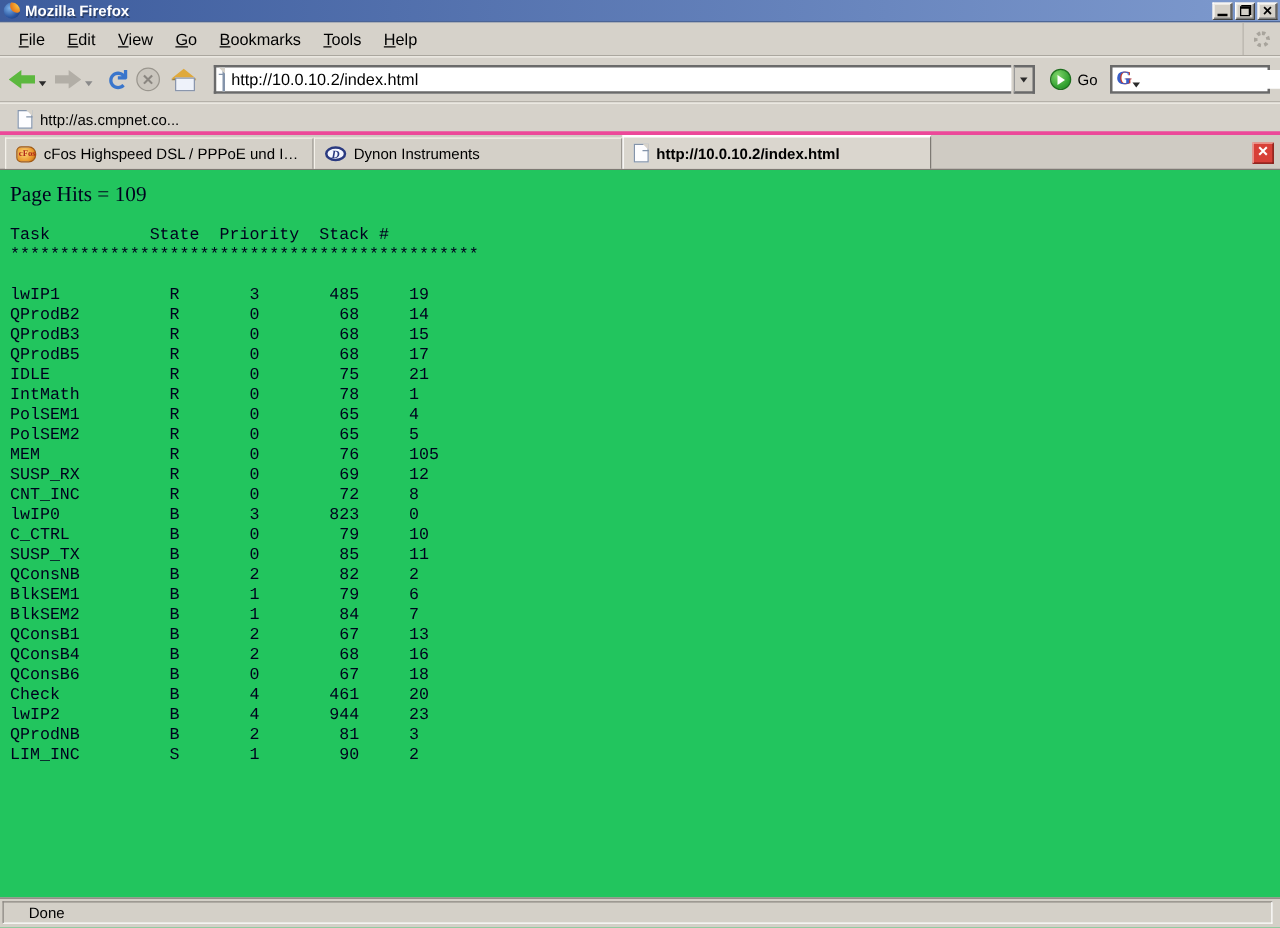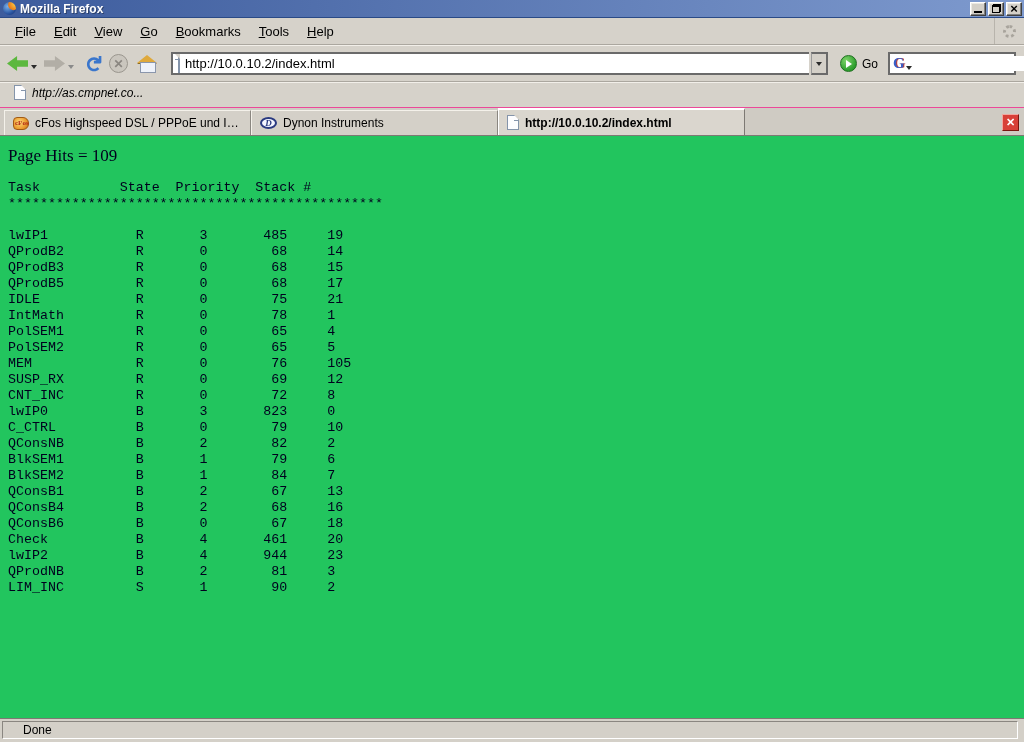--- a/index.html
+++ b/index.html
@@ -81,22 +81,22 @@
     border-top:4px solid transparent; border-bottom:4px solid transparent; margin-left:2px; }
   .go-label { font-size:12px; color:#000; }
   .searchbox { width:128px; height:23px; background:#fff; border:2px solid #6a6a6a;
     display:flex; align-items:center; padding-left:3px; }
   .g-logo { font-family:"Liberation Serif",serif; font-weight:bold; font-size:15px; color:#3a5fc8;
     text-shadow:1px 0 0 #c83a2a; line-height:15px; }
   .searchbox .caret { margin:8px 2px 0 1px; }
   .search-input { flex:1; border:none; outline:none; height:15px; font-size:12px; background:#fff; }
 
   
-  .bookmarksbar { height:26px; flex:0 0 26px; background:#d6d2ca; display:flex; align-items:flex-start;
-    padding-left:8px; border-top:1px solid #f2efe9; border-bottom:1px solid #ec4899;font-style:italic; }
+  .bookmarksbar { height:26px; flex:0 0 26px; background:#d6d2ca; display:flex; align-items:flex-end;
+    padding-left:8px; border-top:1px solid #f2efe9; border-bottom:3px solid #ec4899; }
   .bookmark-item { display:flex; align-items:center; gap:6px; padding:2px 6px; }
   .bookmark-item span.lbl { font-size:12px; color:#000; }
 
   .icon-page { position:relative; width:12px; height:15px; background:#fdfdff; border:1px solid #8494aa; }
   .icon-page::before { content:""; position:absolute; top:-1px; right:-1px; width:0; height:0;
     border-top:5px solid #d6d2ca; border-left:5px solid transparent; }
   .icon-page::after { content:""; position:absolute; top:4px; right:-1px; width:5px; height:1px; background:#8494aa; }
 
   
   .tabbar { height:28px; flex:0 0 28px; background:#cfcbc3; display:flex; align-items:flex-end;
@@ -245,20 +245,21 @@
         <div>QProdB5         R       0        68     17</div>
         <div>IDLE            R       0        75     21</div>
         <div>IntMath         R       0        78     1</div>
         <div>PolSEM1         R       0        65     4</div>
         <div>PolSEM2         R       0        65     5</div>
         <div>MEM             R       0        76     105</div>
         <div>SUSP_RX         R       0        69     12</div>
         <div>CNT_INC         R       0        72     8</div>
         <div>lwIP0           B       3       823     0</div>
         <div>C_CTRL          B       0        79     10</div>
+        <div>SUSP_TX         B       0        85     11</div>
         <div>QConsNB         B       2        82     2</div>
         <div>BlkSEM1         B       1        79     6</div>
         <div>BlkSEM2         B       1        84     7</div>
         <div>QConsB1         B       2        67     13</div>
         <div>QConsB4         B       2        68     16</div>
         <div>QConsB6         B       0        67     18</div>
         <div>Check           B       4       461     20</div>
         <div>lwIP2           B       4       944     23</div>
         <div>QProdNB         B       2        81     3</div>
         <div>LIM_INC         S       1        90     2</div>

